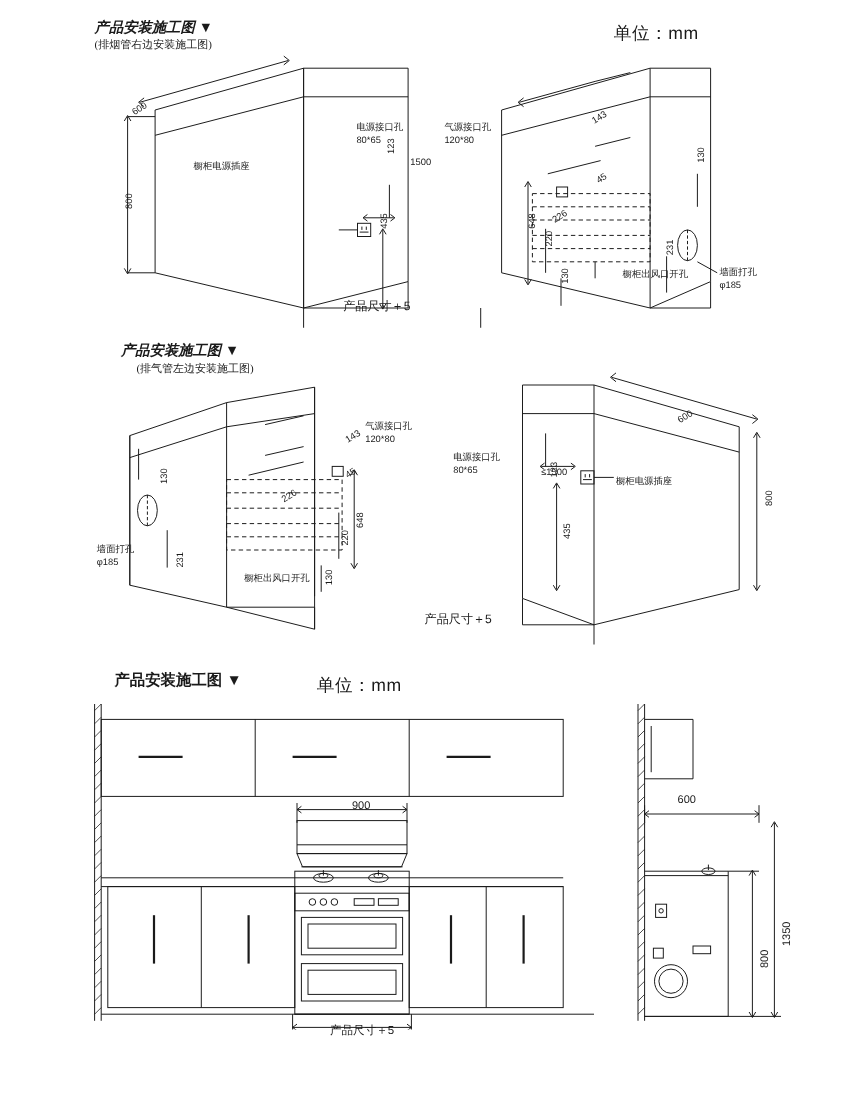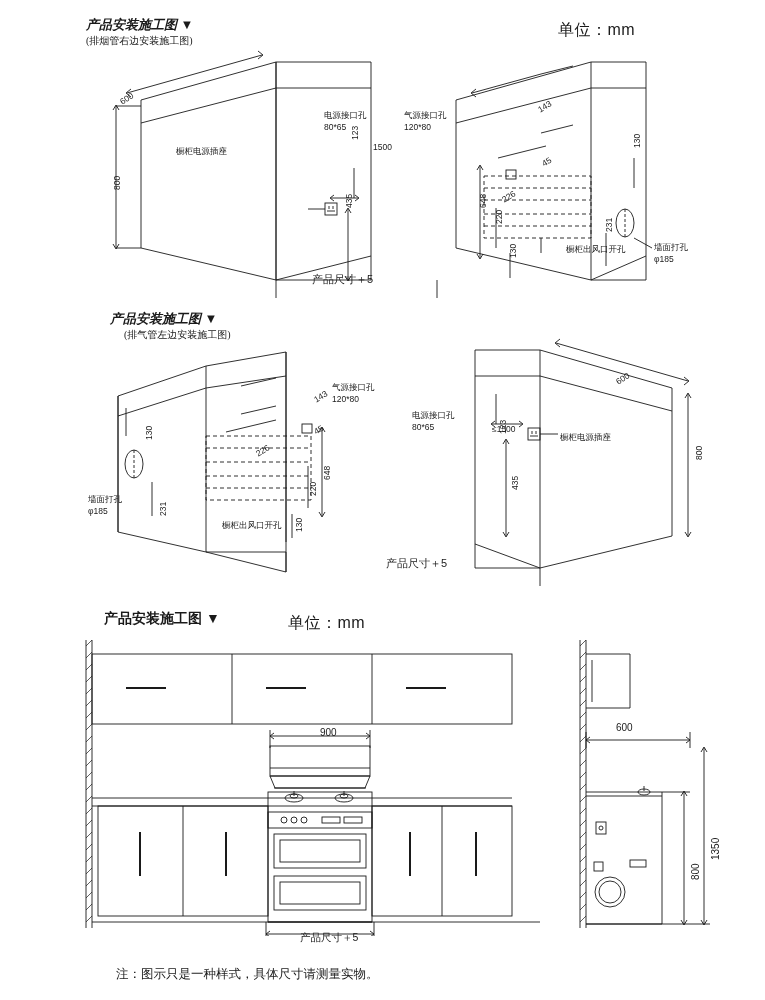--- a/index.html
+++ b/index.html
@@ -492,15 +492,14 @@
       <path d="M111 160 l3 -5 l3 5"></path>
       <path d="M111 284 l3 5 l3 -5"></path>
       <line x1="92" y1="156" x2="120" y2="156"></line>
     </g>
   </svg>
 
   <div class="abs t-dim" style="left:616px; top:722px; font-size:10px;">600</div>
   <div class="abs t-dim rot90" style="left:710px; top:860px; font-size:10px;">1350</div>
   <div class="abs t-dim rot90" style="left:690px; top:880px; font-size:10px;">800</div>
 
-  <div class="abs t-note" style="left:116px; top:966px;">注：图示只是一种样式，具体尺寸请测量实物。</div>
 
 </div>
 
 </body></html>

